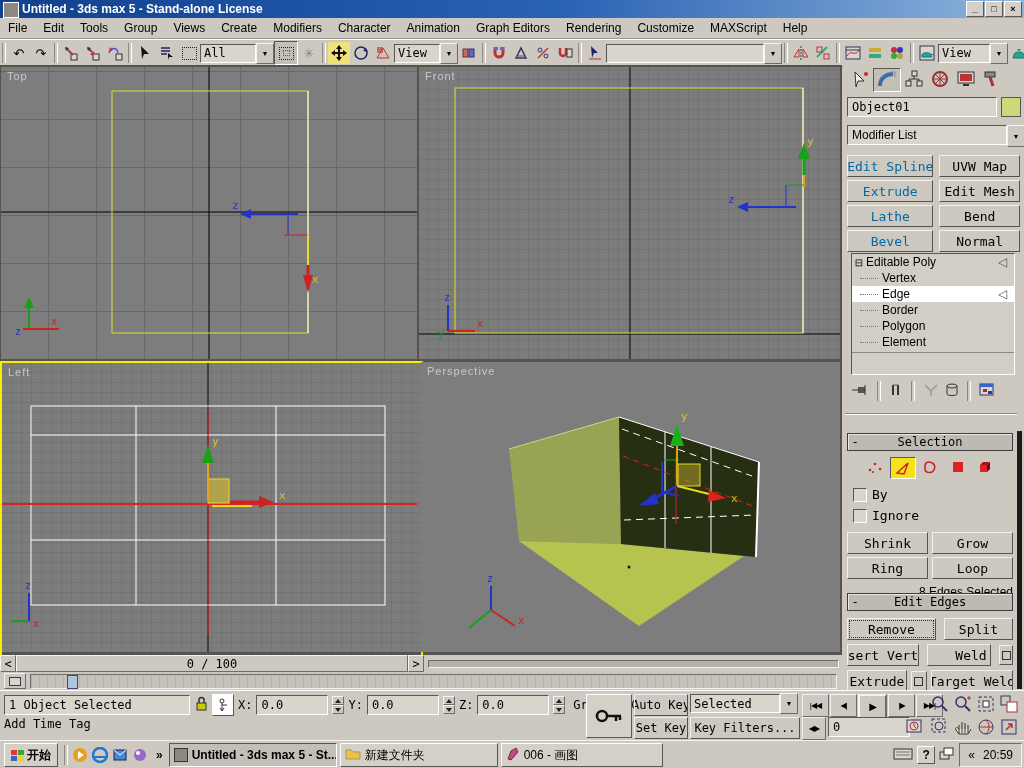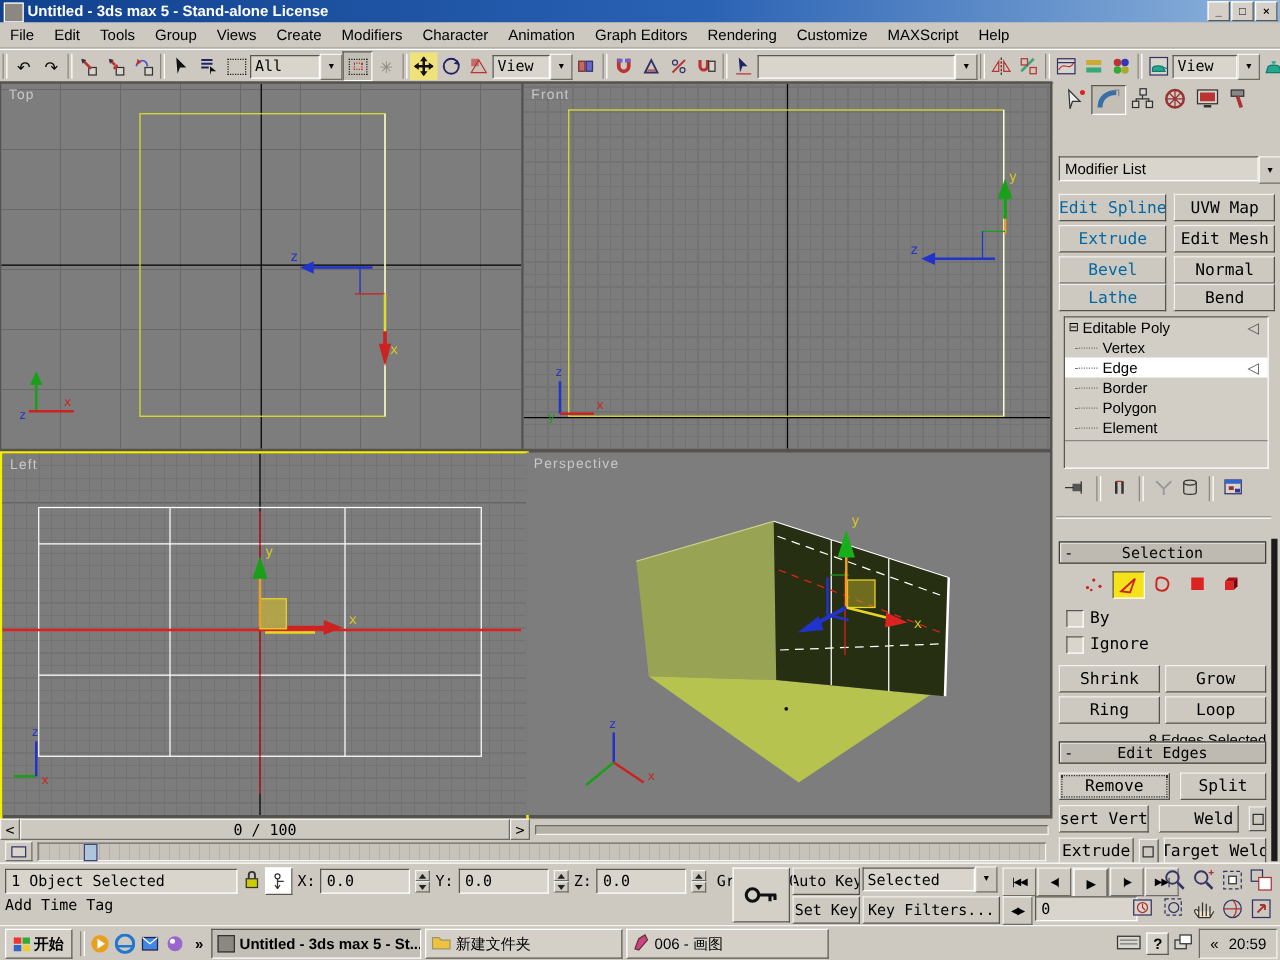--- a/index.html
+++ b/index.html
@@ -467,42 +467,46 @@
           </svg>
         </span>
       <span class="tabicon">
           <svg width="20" height="18">
             <rect x="3" y="2" width="10" height="5" fill="#888" stroke="#333"></rect>
             <path d="M8 7l3 9" stroke="#a33" stroke-width="3"></path>
           </svg>
         </span>
     </div>
 
+    <div class="abs" style="left:4px;top:32px;display:flex;align-items:center;">
+      <span class="fld mono" style="width:140px;height:18px;">Object01</span>
+      <span style="width:18px;height:18px;background:#ccd87a;border:1px solid #555;margin-left:4px;"></span>
+    </div>
 
     <div class="abs" style="left:4px;top:60px;display:flex;">
       <span class="fld" style="width:150px;height:18px;">Modifier List</span>
       <span class="dd-btn raised" style="height:20px;">▼</span>
     </div>
 
     <div class="abs" style="left:4px;top:90px;width:173px;">
       <div style="display:flex;gap:6px;margin-bottom:3px;">
         <span class="mxbtn dis" style="width:86px;height:20px;">Edit Spline</span>
         <span class="mxbtn" style="width:80px;height:20px;">UVW Map</span>
       </div>
       <div style="display:flex;gap:6px;margin-bottom:3px;">
         <span class="mxbtn dis" style="width:86px;height:20px;">Extrude</span>
         <span class="mxbtn" style="width:80px;height:20px;">Edit Mesh</span>
       </div>
+      <div style="display:flex;gap:6px;margin-bottom:3px;">
+        <span class="mxbtn dis" style="width:86px;height:20px;">Lathe</span>
+        <span class="mxbtn" style="width:80px;height:20px;">Bend</span>
+      </div>
       <div style="display:flex;gap:6px;">
         <span class="mxbtn dis" style="width:86px;height:20px;">Bevel</span>
         <span class="mxbtn" style="width:80px;height:20px;">Normal</span>
-      </div>
-      <div style="display:flex;gap:6px;margin-bottom:3px;">
-        <span class="mxbtn dis" style="width:86px;height:20px;">Lathe</span>
-        <span class="mxbtn" style="width:80px;height:20px;">Bend</span>
       </div>
     </div>
 
     <div class="abs sunkenw" style="left:8px;top:188px;width:162px;height:120px;background:#d2cec6;">
       <div class="stack-row">
         <span style="width:14px;text-align:center;font-size:10px;">⊟</span>
         <span style="flex:1;">Editable Poly</span>
         <span style="width:16px;color:#555;">◁</span>
       </div>
       <div class="stack-row">

